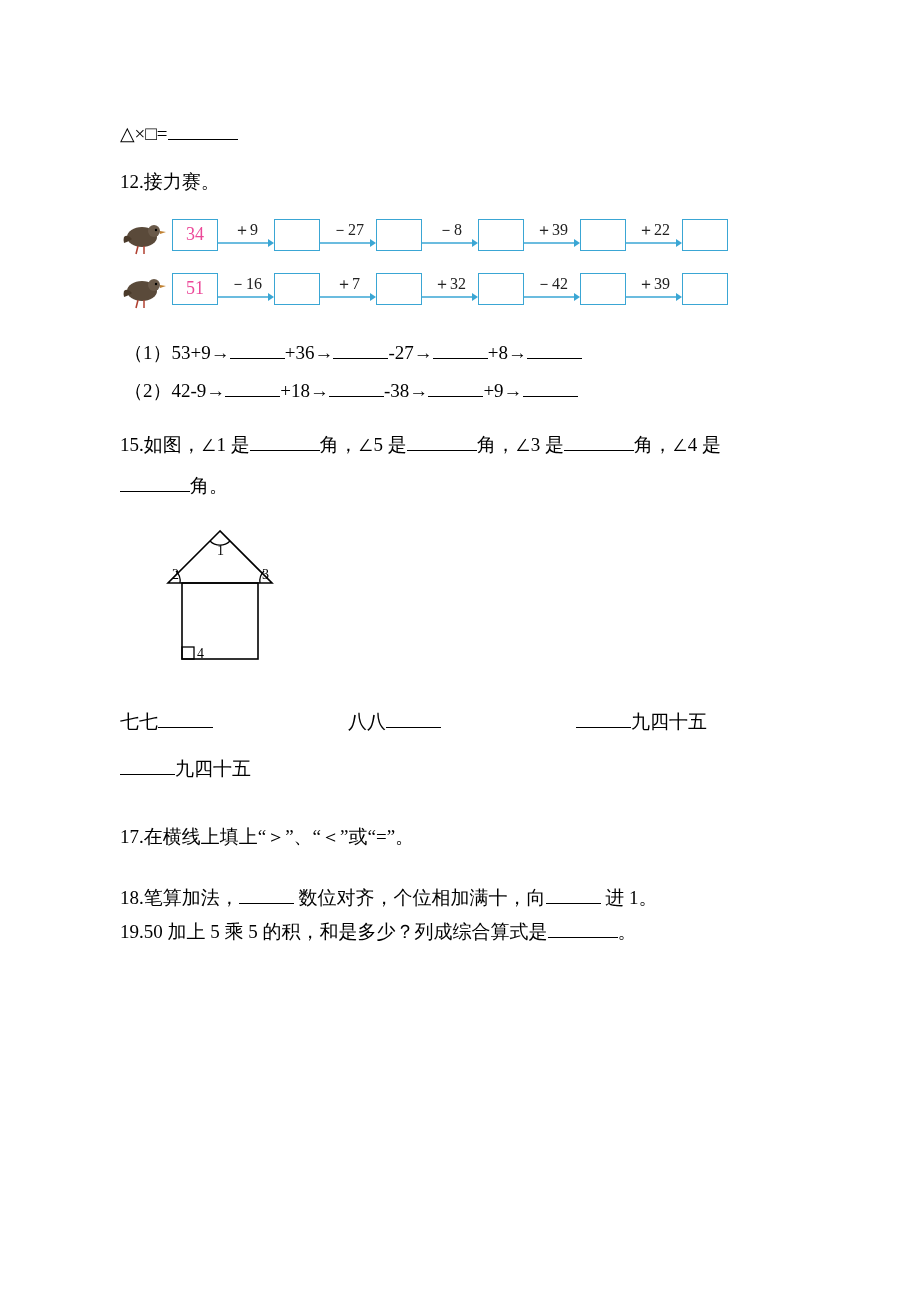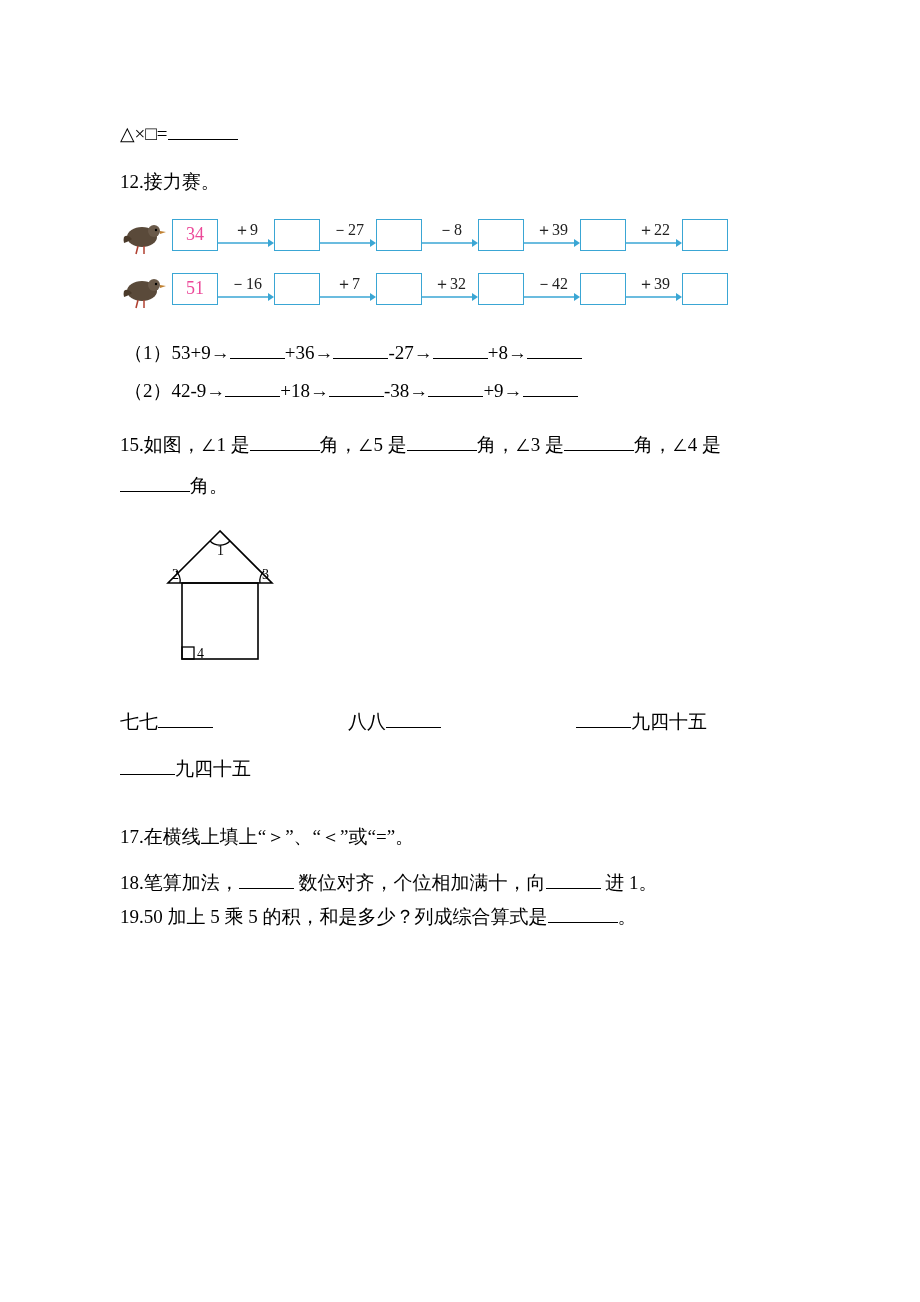--- a/index.html
+++ b/index.html
@@ -258,21 +258,21 @@
     <div class="cell"><span class="blank short"></span><span>九四十五</span></div>
   </div>
   <div class="row16" style="margin-top:16px">
     <div class="cell"><span class="blank short"></span><span>九四十五</span></div>
   </div>
 
   <div class="line" style="margin-top:38px">
     <span>17.在横线上填上“＞”、“＜”或“=”。</span>
   </div>
 
-  <div class="tight" style="margin-top:16px">
+  <div class="tight" style="margin-top:31px">
     <div class="line">
       <span>18.笔算加法，</span><span class="blank short"></span><span> 数位对齐，个位相加满十，向</span><span class="blank short"></span><span> 进 1。</span>
     </div>
     <div class="line">
       <span>19.50 加上 5 乘 5 的积，和是多少？列成综合算式是</span><span class="blank med"></span><span>。</span>
     </div>
   </div>
 
 </div>
 

